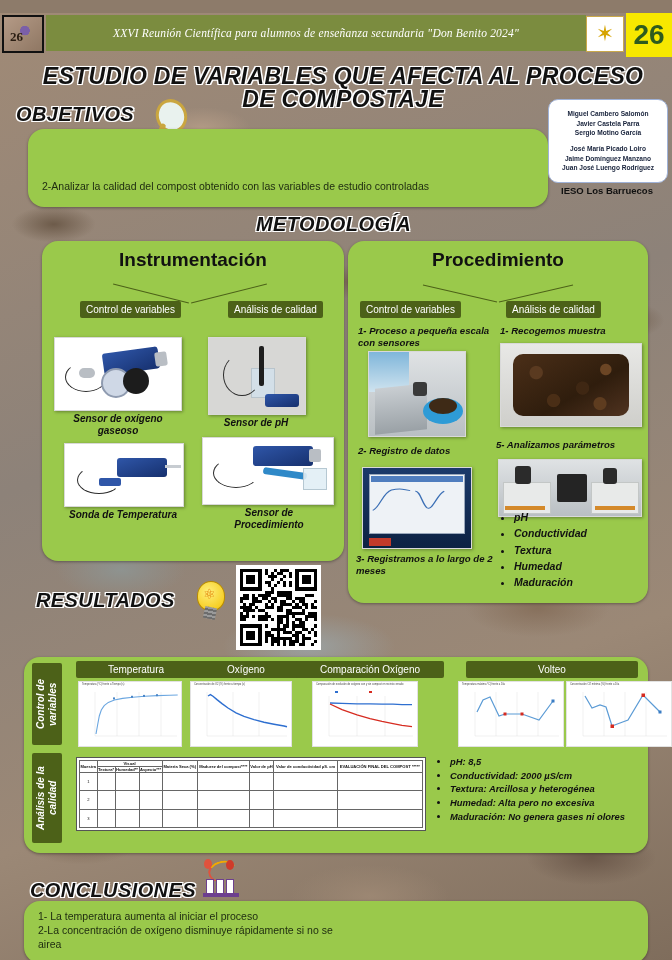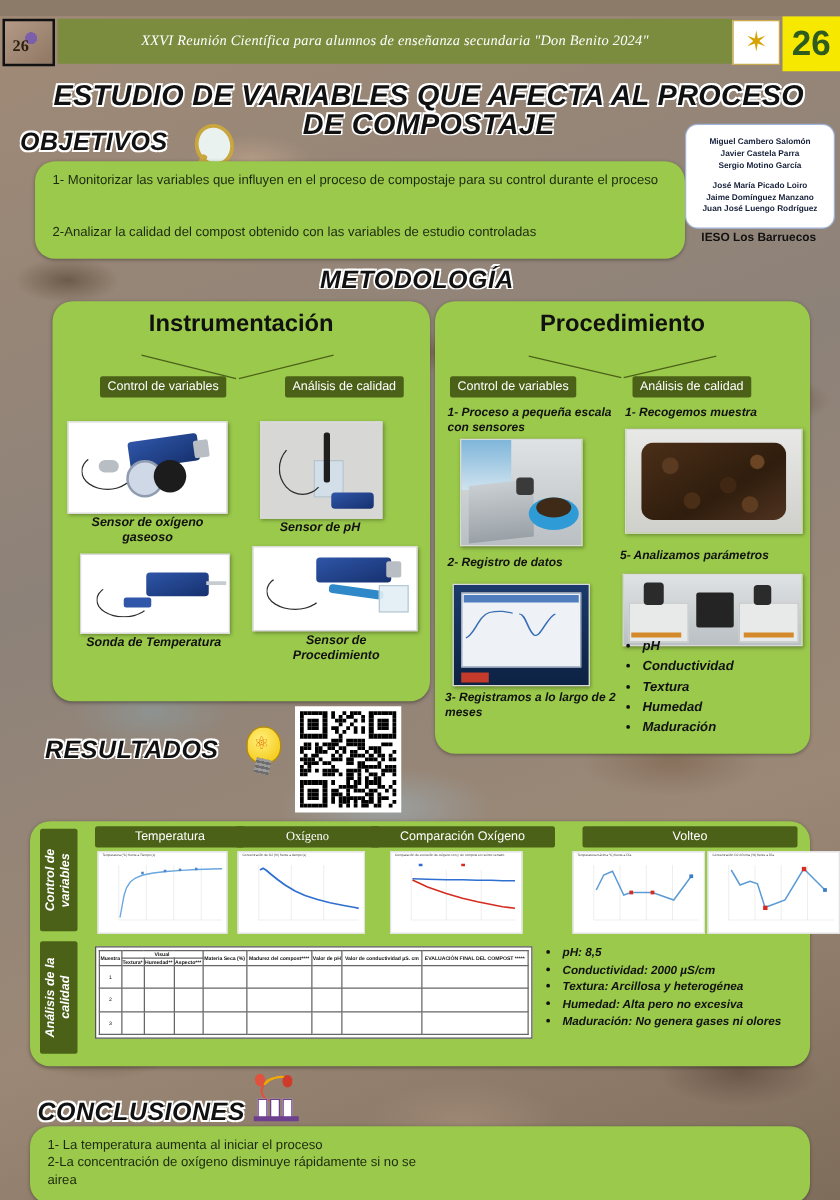--- a/index.html
+++ b/index.html
@@ -260,21 +260,20 @@
   </div>
 
   <div class="headline">ESTUDIO DE VARIABLES QUE AFECTA AL PROCESO DE COMPOSTAJE</div>
 
   <div class="sec-title" id="t-objetivos">OBJETIVOS</div>
   <div class="magnifier">
     <div class="glass"></div>
       <div class="handle"></div>
   </div>
   <div class="panel" id="p-objetivos">
-    <div class="obj-line" id="obj1">1- Monitorizar las variables que influyen en el proceso de compostaje para su control durante el proceso</div>
     <div class="obj-line" id="obj2">2-Analizar la calidad del compost obtenido con las variables de estudio controladas</div>
   </div>
 
   <div id="authors">
     <div class="grp">
       <div>Miguel Cambero Salomón</div>
       <div>Javier Castela Parra</div>
       <div>Sergio Motino García</div>
     </div>
     <div class="grp">
@@ -721,21 +720,21 @@
         <i style="position:absolute;left:61.6px;top:73.92px;width:3.08px;height:3.08px;background:#000;"></i>
         <i style="position:absolute;left:70.84px;top:73.92px;width:3.08px;height:3.08px;background:#000;"></i>
       </div>
     </div>
 
   <div class="panel" id="p-resultados">
     <div class="vlabel" id="vl-control">Control de variables</div>
     <div class="vlabel" id="vl-analisis">Análisis de la calidad</div>
 
     <div class="subhead" style="left:52px;top:4px;width:108px;">Temperatura</div>
-    <div class="subhead" style="left:164px;top:4px;width:104px;font-family:Liberation Serif, serif;">Oxígeno</div>
+    <div class="subhead" style="left:164px;top:4px;width:104px;">Oxígeno</div>
     <div class="subhead" style="left:272px;top:4px;width:136px;">Comparación Oxígeno</div>
     <div class="subhead" style="left:442px;top:4px;width:160px;">Volteo</div>
 
     <div class="chartcard" style="left:54px;top:24px;width:102px;height:64px;">
       <div class="ct">Temperatura (ºC) frente a Tiempo (s)</div>
       <svg class="chartsvg" viewBox="0 0 102 64" preserveAspectRatio="none">
         <g stroke="#dcdcdc" stroke-width=".4">
           <line x1="16" y1="10" x2="16" y2="54"></line>
             <line x1="16" y1="54" x2="98" y2="54"></line>
           <line x1="38" y1="10" x2="38" y2="54"></line>

